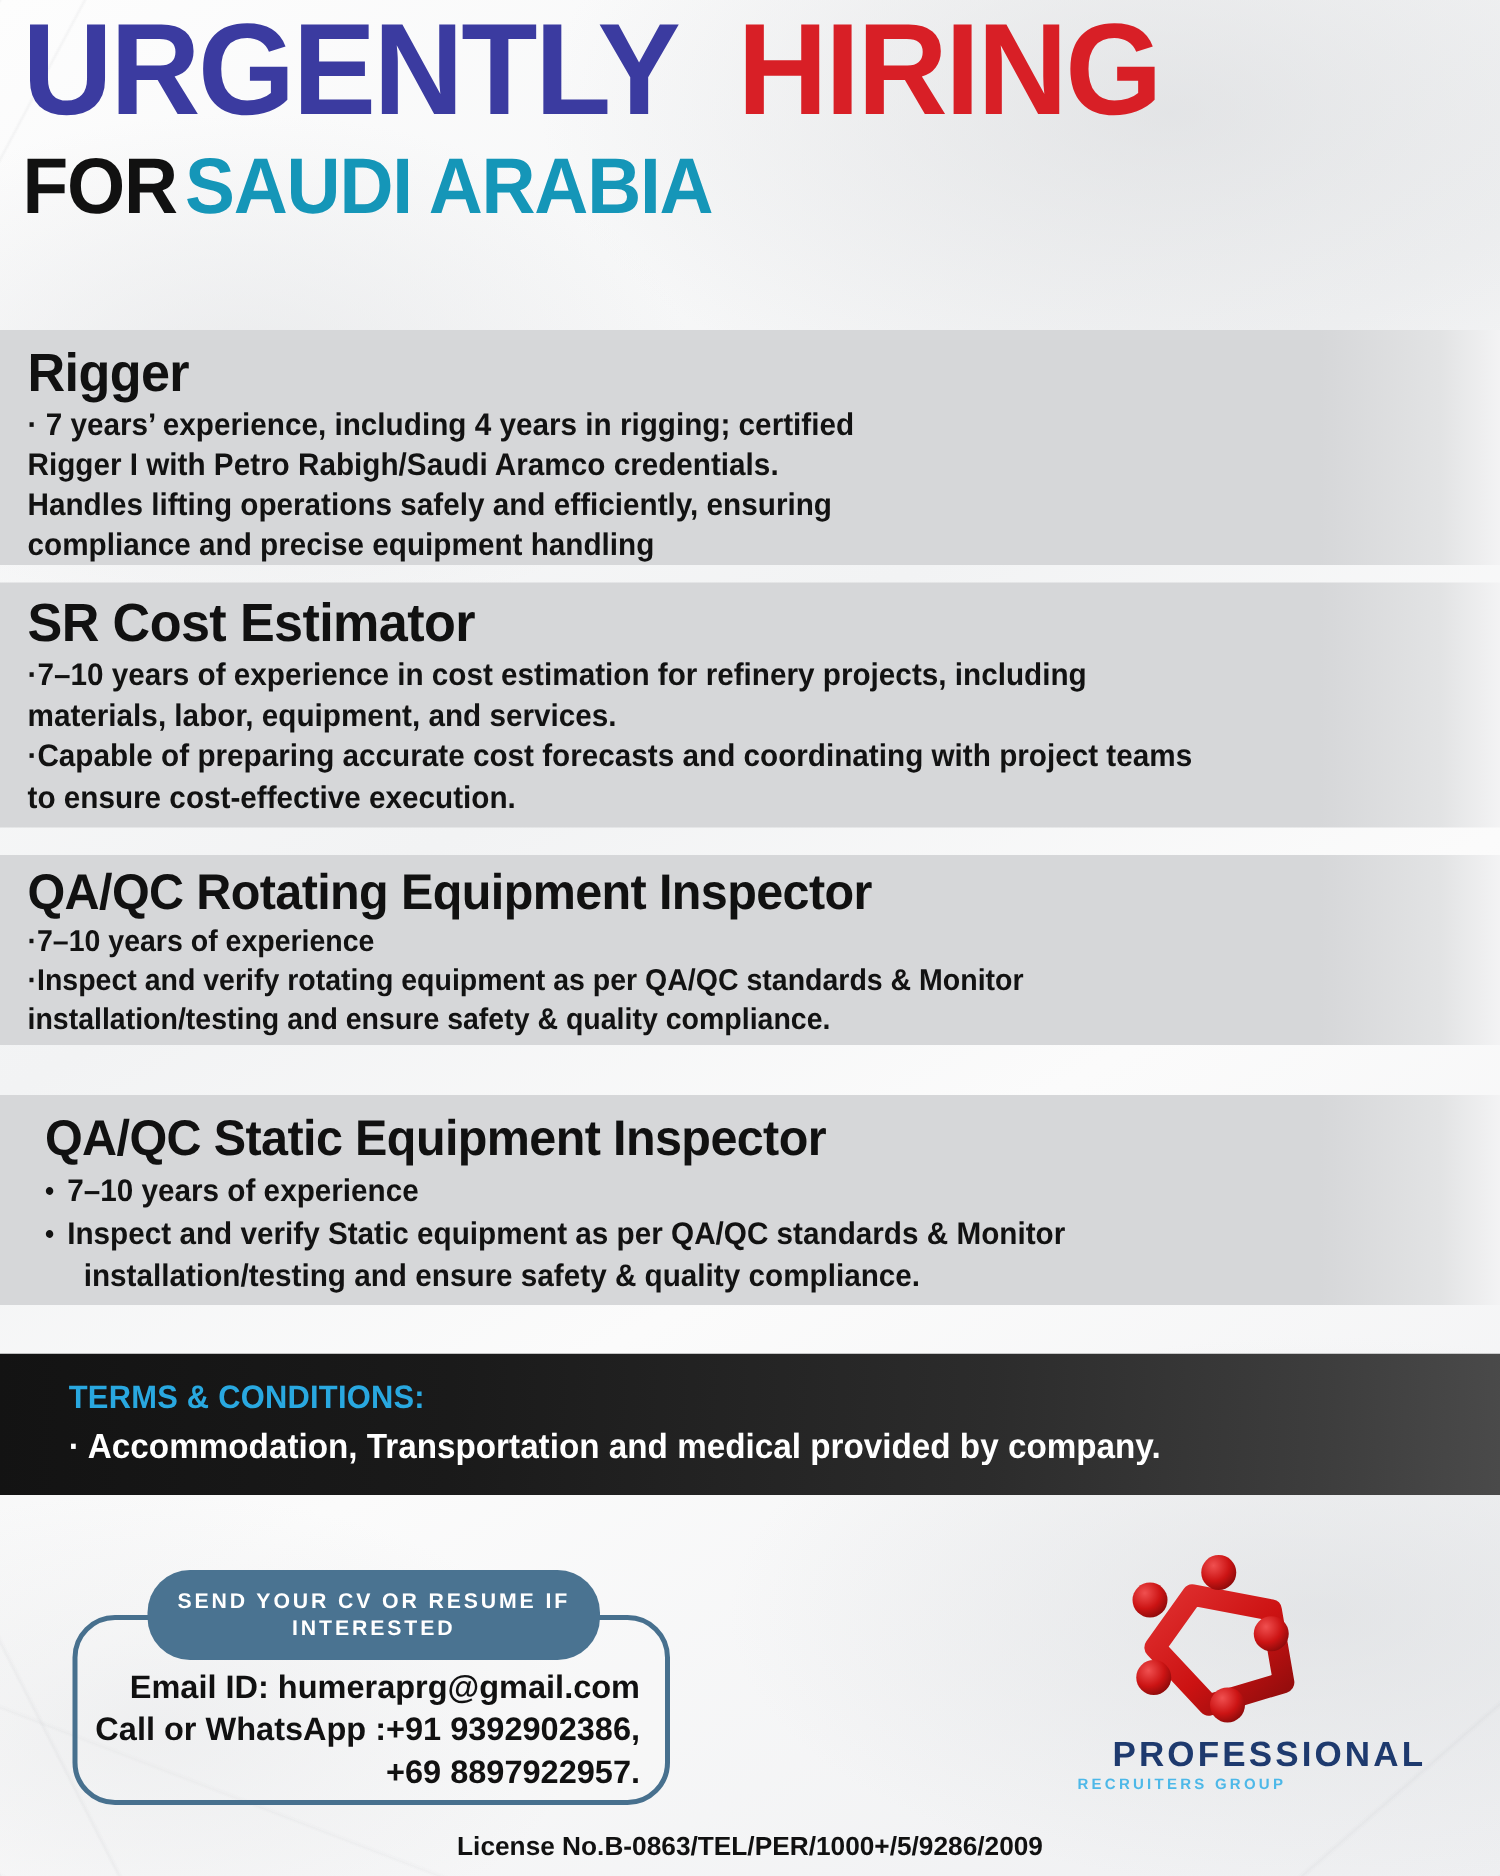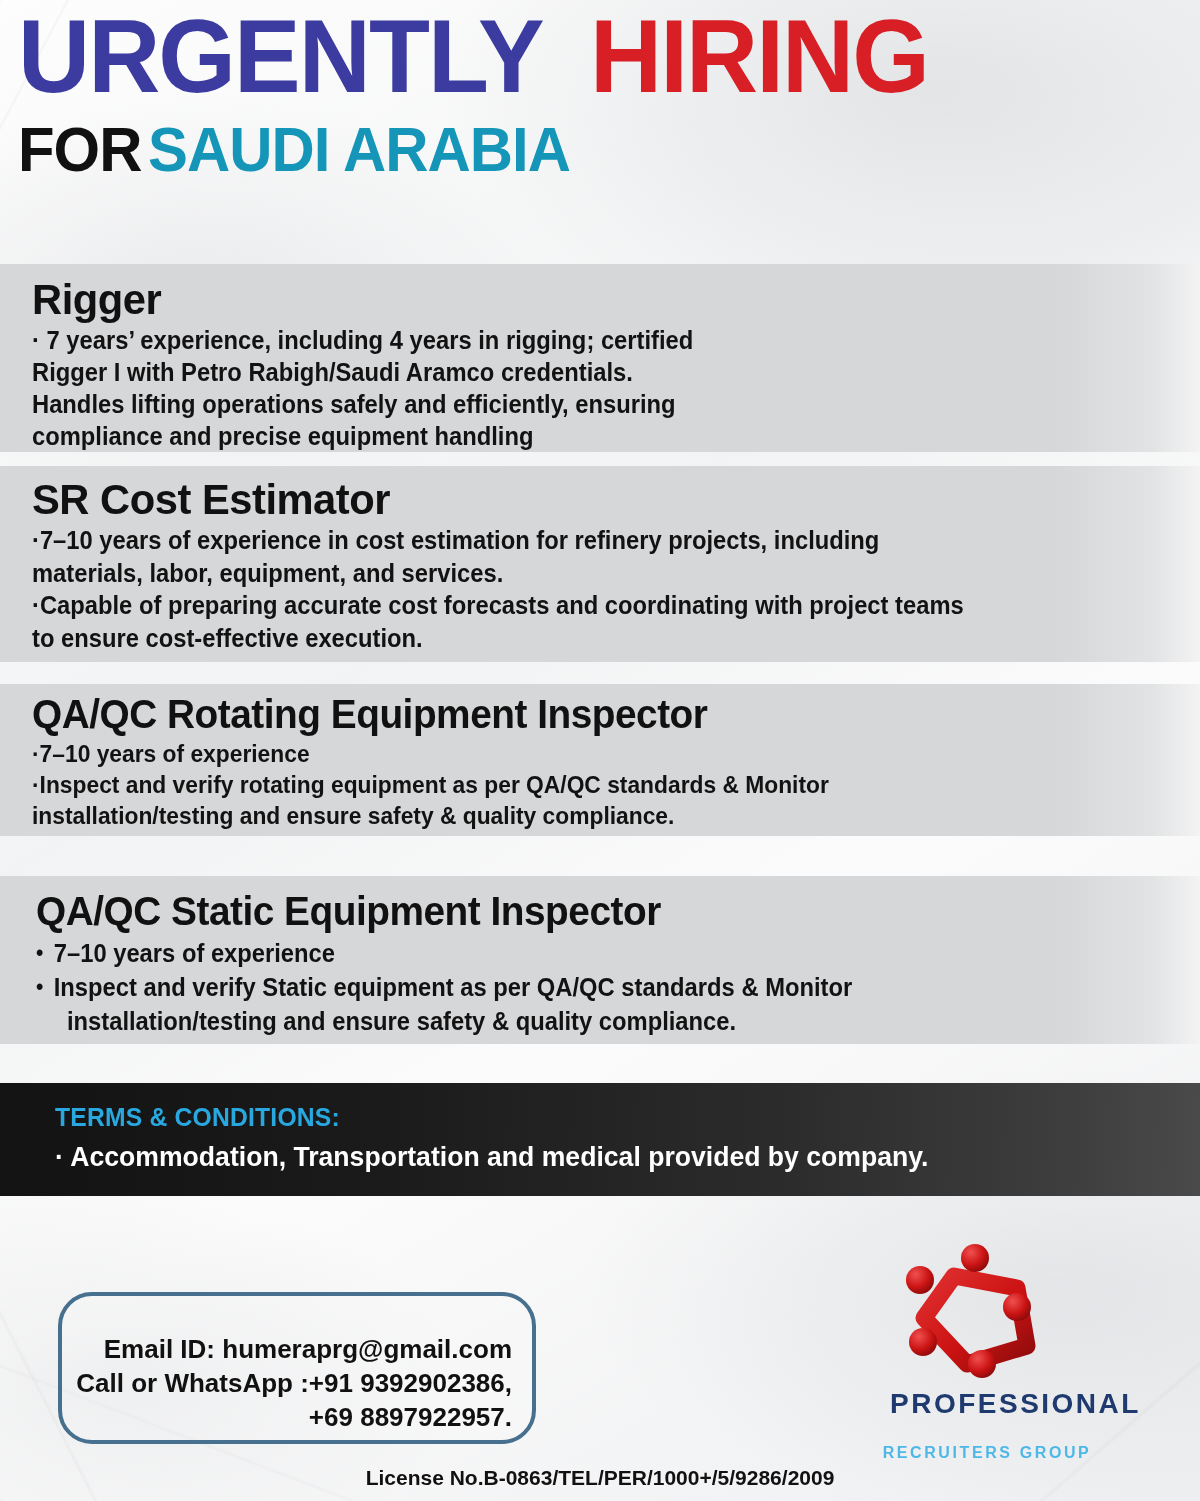--- a/index.html
+++ b/index.html
@@ -48,21 +48,21 @@
     display:flex; align-items:baseline; 
     font-weight:bold; font-size:63px; line-height:1.0; letter-spacing:-1px;
   }
   .sl-for { color:#111111; transform:scaleX(.95); transform-origin:left; }
   .sl-country { color:#1596b8; transform:scaleX(.95); transform-origin:left; }
 
   
   .band {
     position:absolute; left:0; width:1200px;
     background:linear-gradient(90deg,#d6d7d9 0%,#d6d7d9 88%,#e2e3e4 96%,#f3f3f4 100%);
-    padding-left:32px; padding-right:30px;
+    padding-left:22px; padding-right:30px;
   }
   .job-title {
     color:#111111; font-weight:bold;
     letter-spacing:-0.5px;
     transform:scaleX(.97); transform-origin:left;
   }
   .job-line {
     color:#121212; font-weight:bold;
     transform:scaleX(.95); transform-origin:left;
     white-space:pre;
@@ -138,22 +138,22 @@
   }
 
   
   #logo { position:absolute; left:862px; top:1242px; width:250px; height:210px; }
   #logo svg { display:block; }
   .logo-name {
     position:absolute; left:0; top:146px; width:250px; text-align:center;
     color:#1e3a6e; font-weight:bold; font-size:28px; letter-spacing:2.5px;margin-left:28px;
   }
   .logo-sub {
-    position:absolute; left:0; top:178px; width:250px; text-align:center;
-    color:#4db8e8; font-weight:bold; font-size:16px; letter-spacing:2.6px;margin-top:24px;
+    position:absolute; left:0; top:178px; width:250px; text-align:left;
+    color:#4db8e8; font-weight:bold; font-size:12px; letter-spacing:2.6px;
   }
 
   
   #license {
     position:absolute; left:0; top:1466px; width:1200px;
     text-align:center; color:#111111;
     font-weight:bold; font-size:21px;
   }
 </style>
 </head>
@@ -208,20 +208,23 @@
   installation/testing and ensure safety &amp; quality compliance.</span>
     </div>
   </div>
 
   <div id="terms-band">
     <div class="tc-title">TERMS &amp; CONDITIONS:</div>
     <div class="tc-line">· Accommodation, Transportation and medical provided by company.</div>
   </div>
 
   <div id="contact-box"></div>
+  <div id="cv-badge">
+    <span class="cv-text">SEND YOUR CV OR RESUME IF INTERESTED</span>
+  </div>
   <div class="contact-lines">
     <div>Email ID: humeraprg@gmail.com</div>
     <div>Call or WhatsApp :+91 9392902386,</div>
     <div>+69 8897922957.</div>
   </div>
 
   <div id="logo">
     <svg width="250" height="150" viewBox="0 0 250 150">
       <defs>
         <linearGradient id="redg" x1="0" y1="0" x2="1" y2="1">

